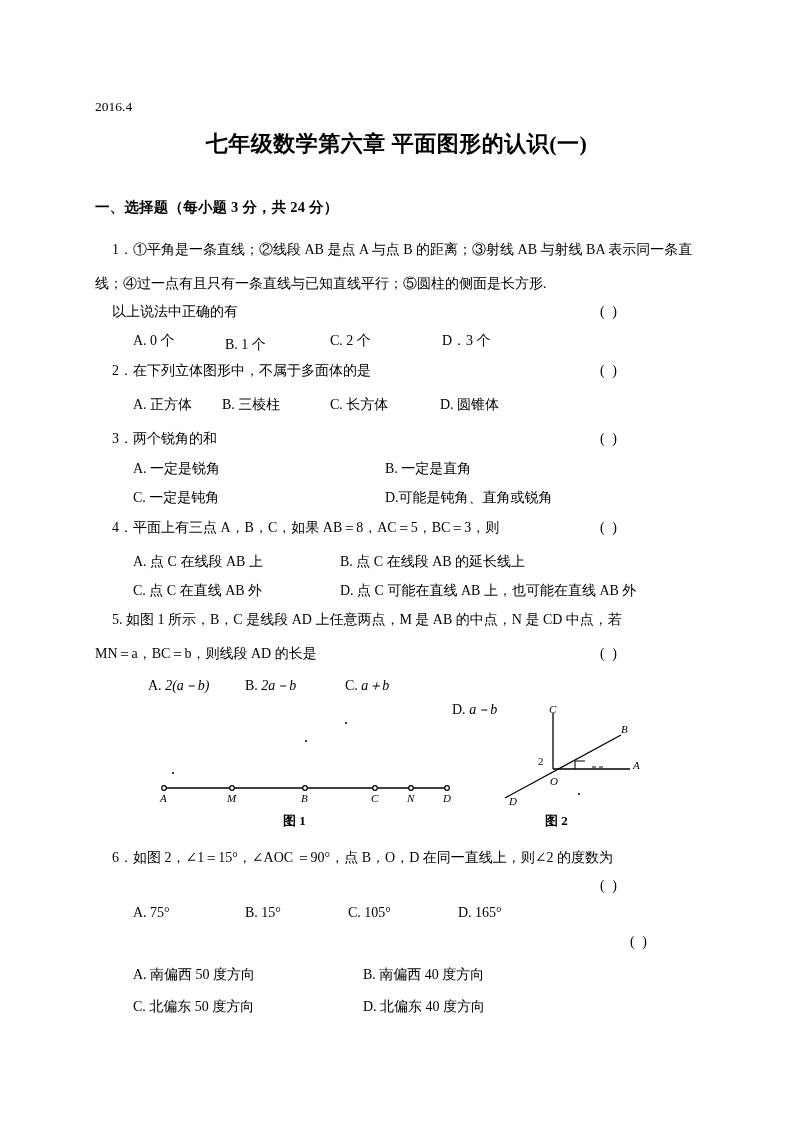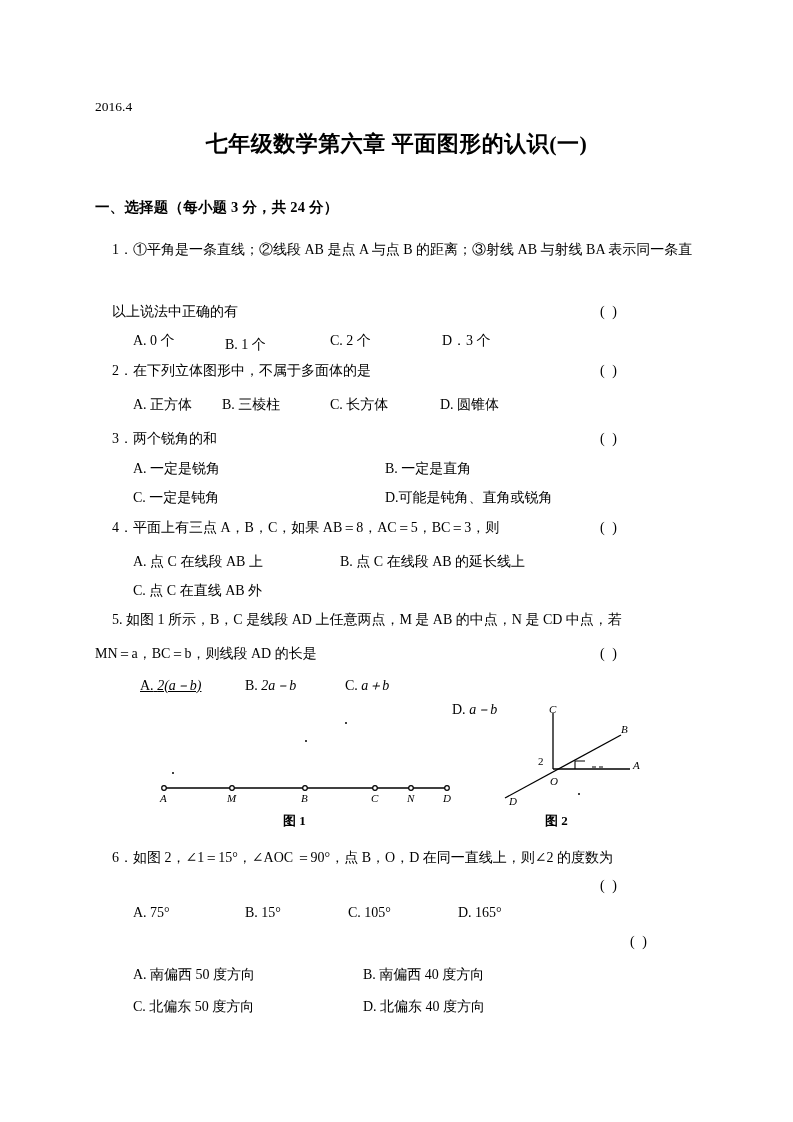--- a/index.html
+++ b/index.html
@@ -96,20 +96,21 @@
 </head>
 <body>
 
 <div class="page">
 
   <div class="t date">2016.4</div>
   <div class="t doc-title">七年级数学第六章 平面图形的认识(一)</div>
   <div class="t section-head">一、选择题（每小题 3 分，共 24 分）</div>
 
   <div class="t q" style="left:112px; top:243px;">1．①平角是一条直线；②线段 AB 是点 A 与点 B 的距离；③射线 AB 与射线 BA 表示同一条直</div>
+  <div class="t q" style="left:95px; top:277px;">线；④过一点有且只有一条直线与已知直线平行；⑤圆柱的侧面是长方形.</div>
   <div class="t q" style="left:112px; top:305px;">以上说法中正确的有</div>
   <div class="t paren" style="left:600px; top:305px;">(    )</div>
   <div class="t opt" style="left:133px; top:334px;">A. 0 个</div>
   <div class="t opt" style="left:225px; top:338px;">B. 1 个</div>
   <div class="t opt" style="left:330px; top:334px;">C. 2 个</div>
   <div class="t opt" style="left:442px; top:334px;">D．3 个</div>
 
   <div class="t q" style="left:112px; top:364px;">2．在下列立体图形中，不属于多面体的是</div>
   <div class="t paren" style="left:600px; top:364px;">(    )</div>
   <div class="t opt" style="left:133px; top:398px;">A. 正方体</div>
@@ -122,26 +123,27 @@
   <div class="t opt" style="left:133px; top:462px;">A. 一定是锐角</div>
   <div class="t opt" style="left:385px; top:462px;">B. 一定是直角</div>
   <div class="t opt" style="left:133px; top:491px;">C. 一定是钝角</div>
   <div class="t opt" style="left:385px; top:491px;">D.可能是钝角、直角或锐角</div>
 
   <div class="t q" style="left:112px; top:521px;">4．平面上有三点 A，B，C，如果 AB＝8，AC＝5，BC＝3，则</div>
   <div class="t paren" style="left:600px; top:521px;">(    )</div>
   <div class="t opt" style="left:133px; top:555px;">A. 点 C 在线段 AB 上</div>
   <div class="t opt" style="left:340px; top:555px;">B. 点 C 在线段 AB 的延长线上</div>
   <div class="t opt" style="left:133px; top:584px;">C. 点 C 在直线 AB 外</div>
+  <div class="t opt" style="left:340px; top:584px;">D. 点 C 可能在直线 AB 上，也可能在直线 AB 外</div>
 
   <div class="t q" style="left:112px; top:613px;">5. 如图 1 所示，B，C 是线段 AD 上任意两点，M 是 AB 的中点，N 是 CD 中点，若</div>
   <div class="t q" style="left:95px; top:647px;">MN＝a，BC＝b，则线段 AD 的长是</div>
   <div class="t paren" style="left:600px; top:647px;">(    )</div>
 
-  <div class="t opt" style="left:140px; top:679px;text-decoration:underline;">
+  <div class="t opt" style="left:148px; top:679px;">
     <span>A.</span>
     <span class="ital">2(a－b)</span>
   </div>
   <div class="t opt" style="left:245px; top:679px;">
     <span>B.</span>
     <span class="ital">2a－b</span>
   </div>
   <div class="t opt" style="left:345px; top:679px;">
     <span>C.</span>
     <span class="ital">a＋b</span>

